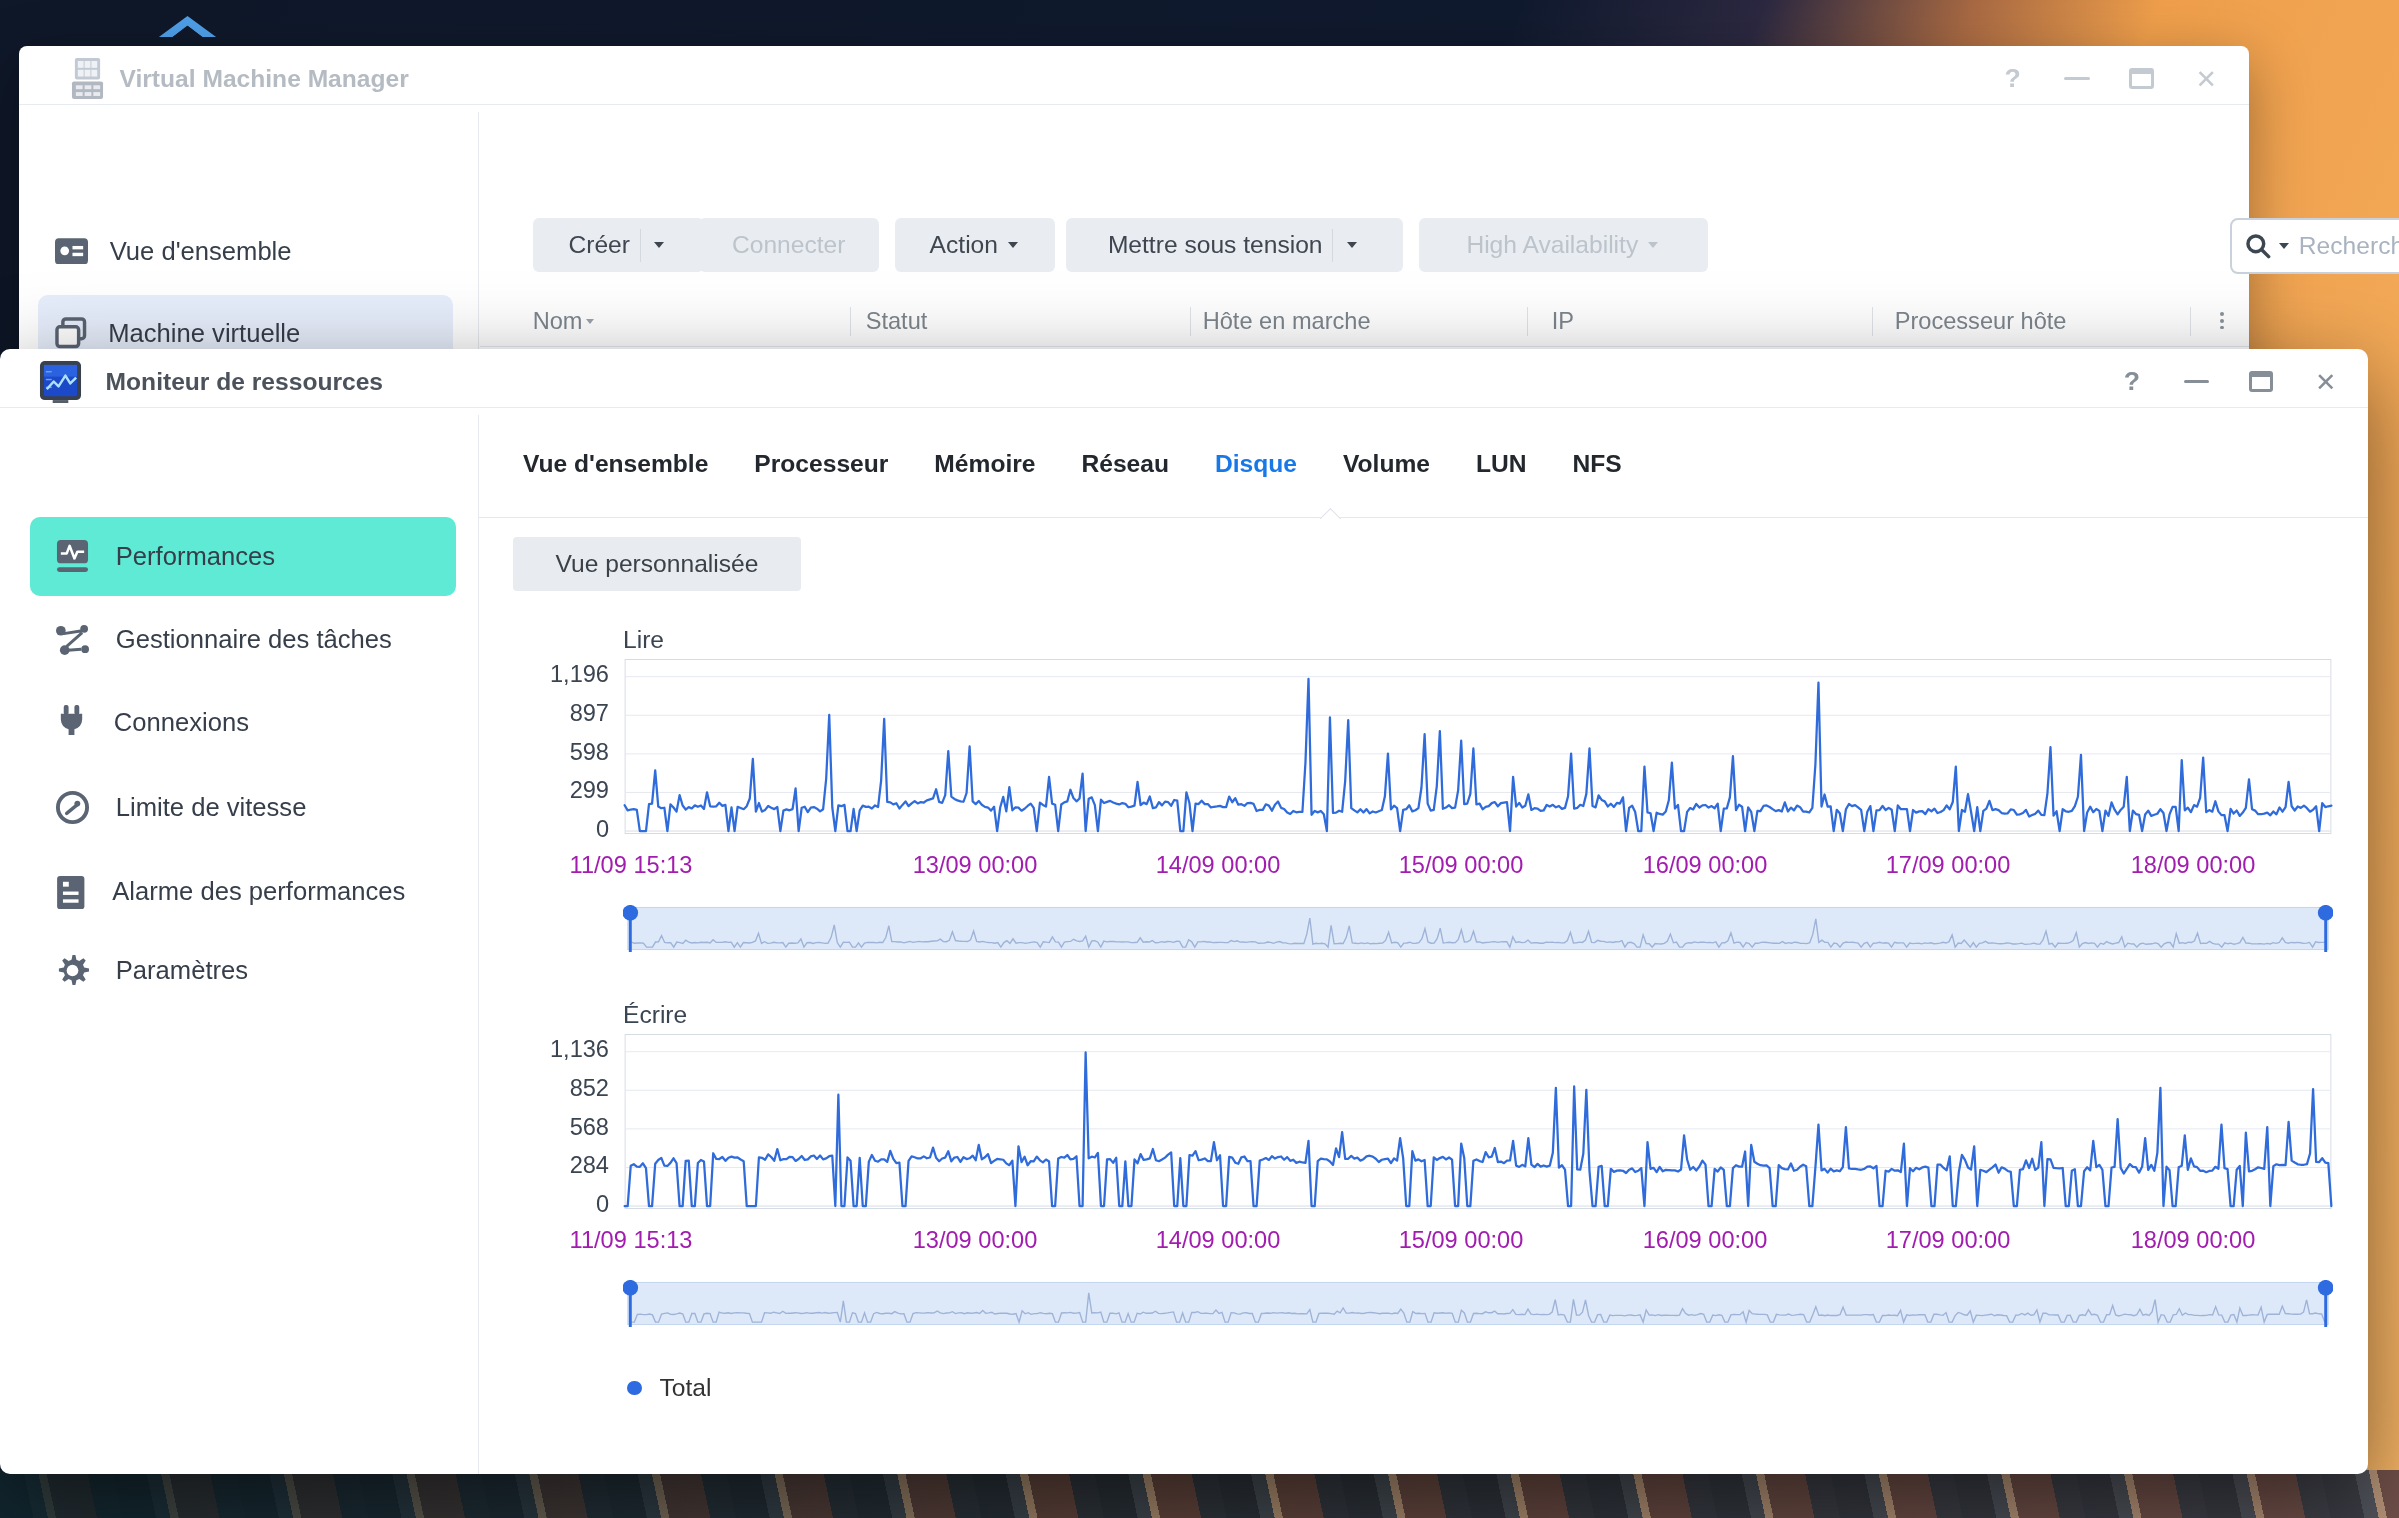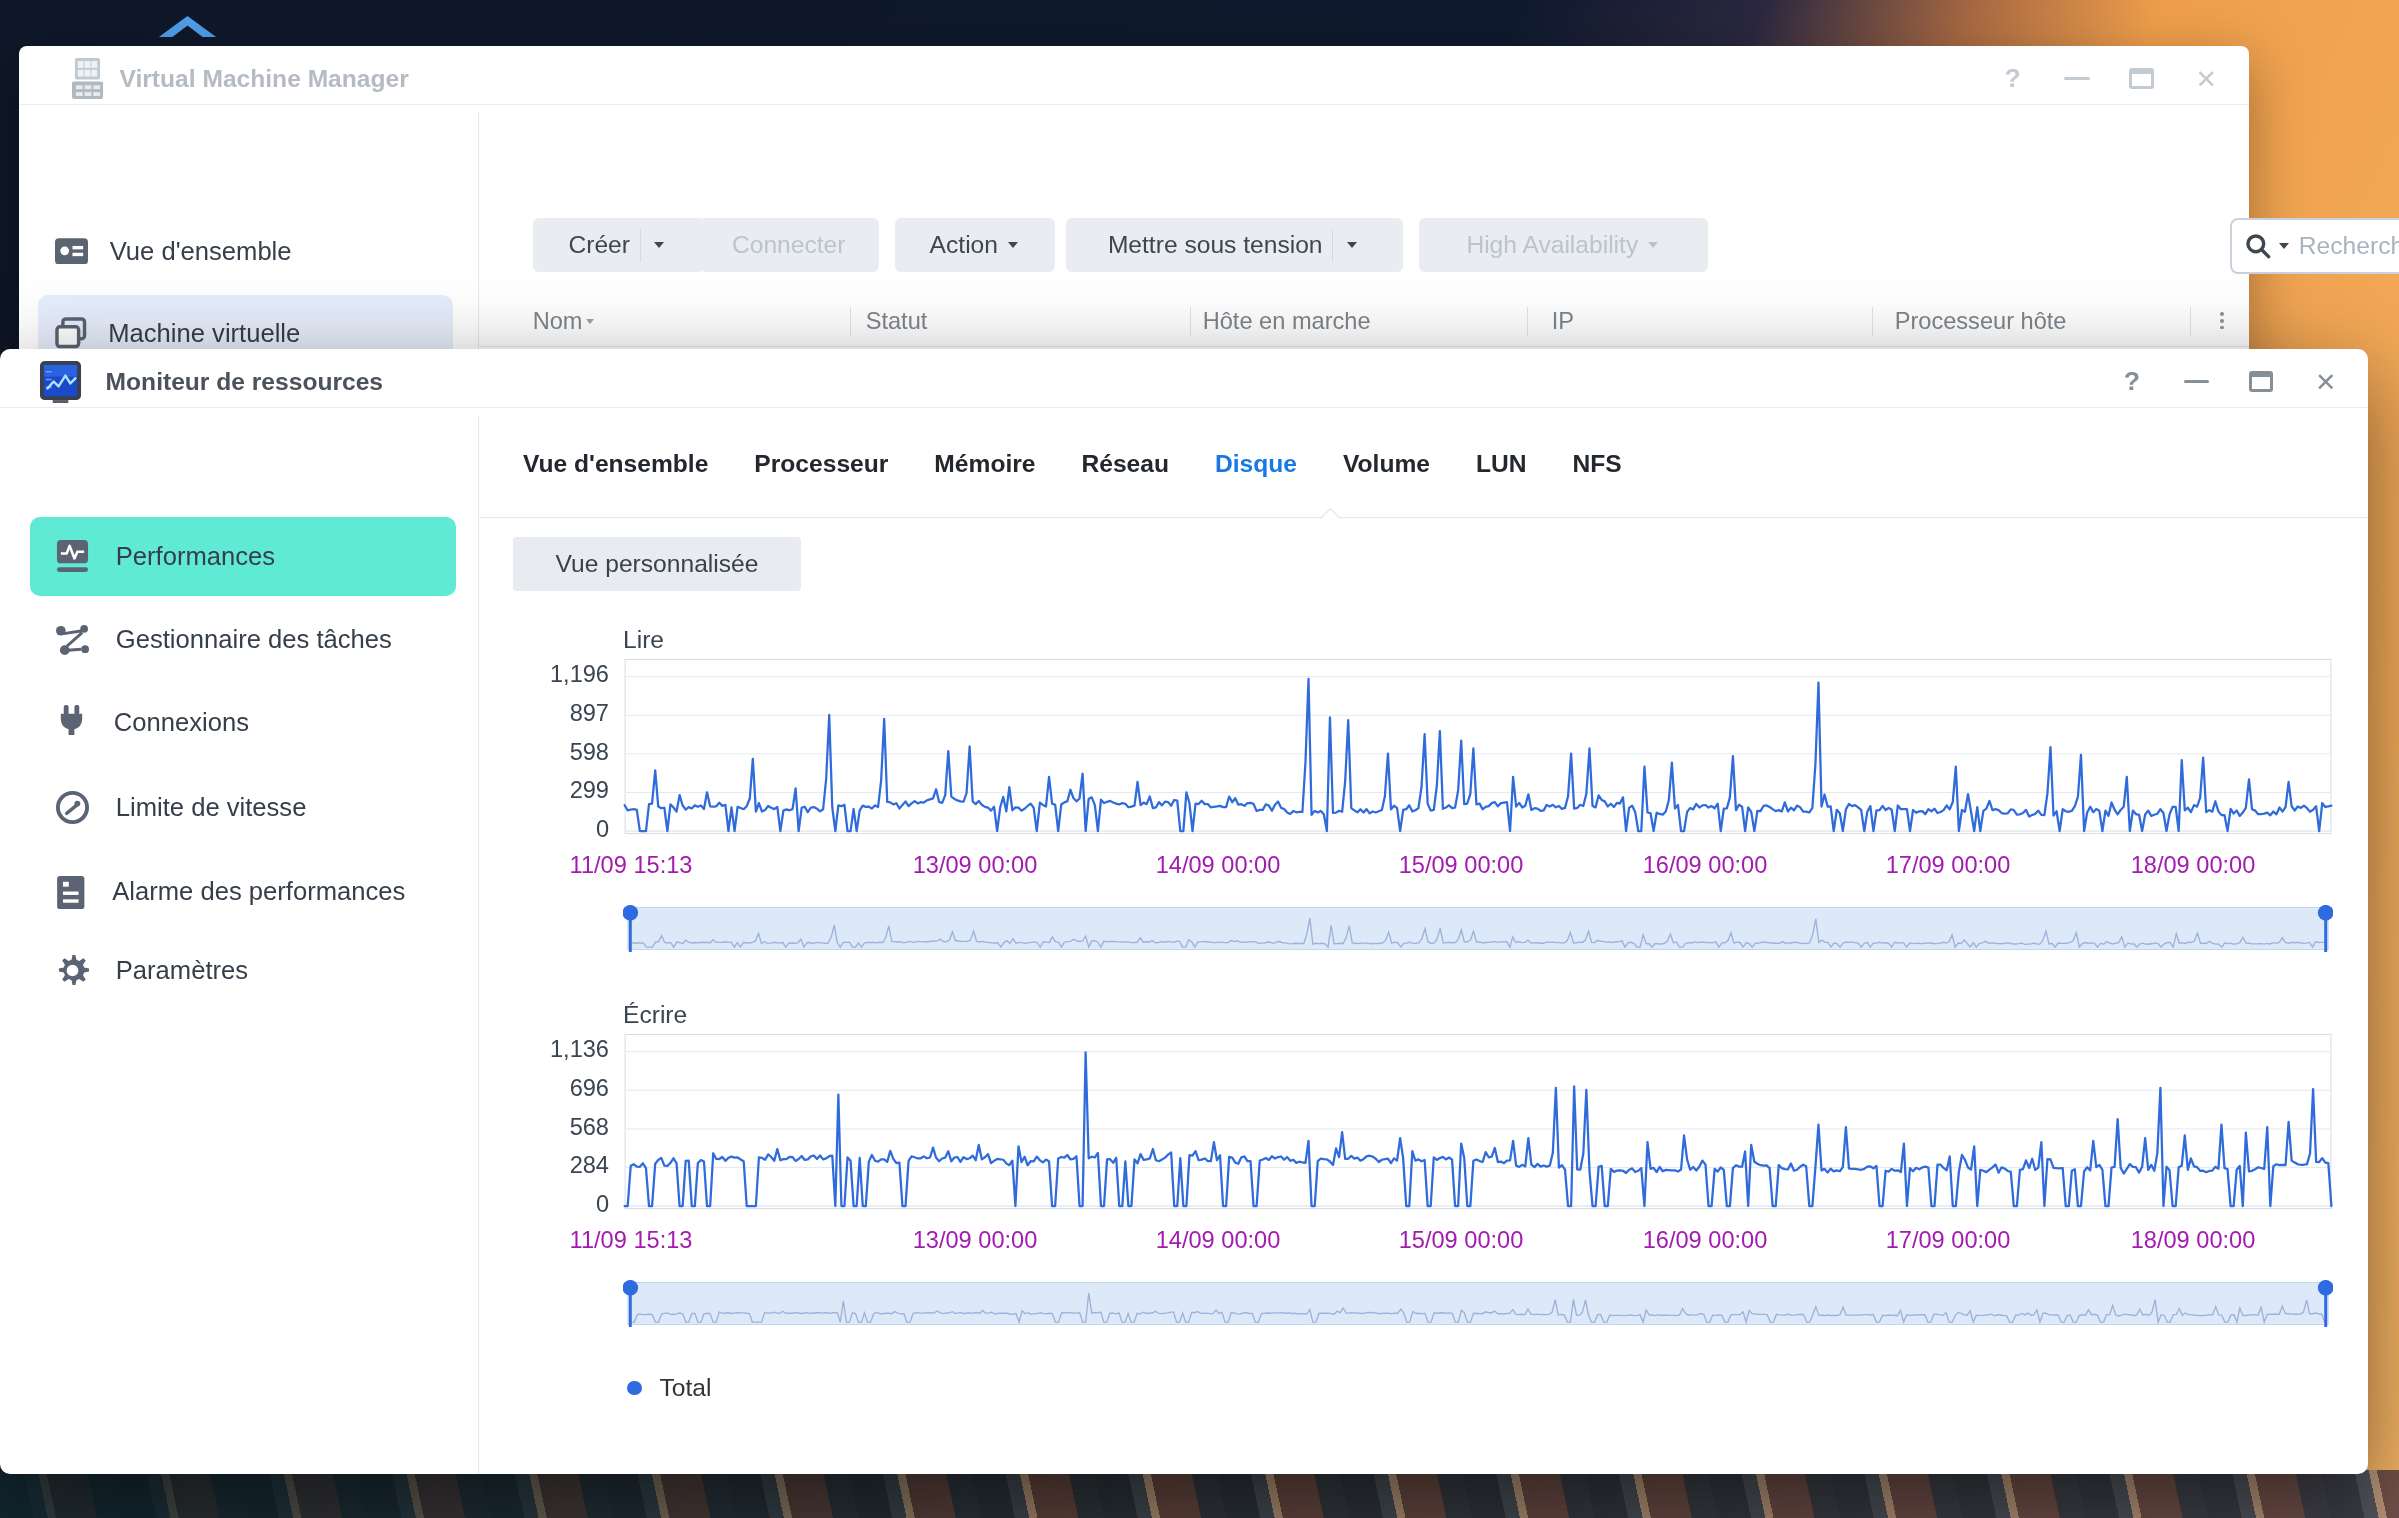--- a/index.html
+++ b/index.html
@@ -383,21 +383,21 @@
               <rect x="0.5" y="3.5" width="1735" height="43" fill="#dde9f8" stroke="#c2d4ee"></rect>
               <path d="M4.0 44.0 L7.1 44.0 L10.2 36.2 L13.3 35.9 L16.4 36.3 L19.5 36.4 L22.5 35.7 L25.6 36.6 L28.7 44.0 L31.8 44.0 L34.9 35.8 L38.0 35.1 L41.1 34.6 L44.2 36.1 L47.3 36.2 L50.4 35.6 L53.5 34.7 L56.6 35.7 L59.6 44.0 L62.7 44.0 L65.8 35.2 L68.9 35.2 L72.0 44.0 L75.1 44.0 L78.2 35.6 L81.3 35.0 L84.4 35.3 L87.5 44.0 L90.6 44.0 L93.6 33.7 L96.7 34.8 L99.8 34.9 L102.9 34.5 L106.0 35.2 L109.1 34.6 L112.2 34.4 L115.3 34.6 L118.4 34.6 L121.5 35.0 L124.6 35.3 L127.6 44.0 L130.7 44.0 L133.8 44.0 L136.9 44.0 L140.0 34.5 L143.1 34.6 L146.2 35.0 L149.3 33.9 L152.4 34.5 L155.5 35.2 L158.6 32.9 L161.7 35.1 L164.7 34.9 L167.8 34.9 L170.9 34.4 L174.0 34.5 L177.1 35.2 L180.2 34.9 L183.3 34.3 L186.4 35.0 L189.5 34.9 L192.6 34.4 L195.7 34.2 L198.7 34.8 L201.8 34.2 L204.9 34.9 L208.0 34.7 L211.1 34.3 L214.2 34.2 L217.3 44.0 L220.4 22.3 L223.5 44.0 L226.6 44.0 L229.7 34.5 L232.8 35.2 L235.8 44.0 L238.9 44.0 L242.0 34.6 L245.1 44.0 L248.2 44.0 L251.3 35.4 L254.4 34.1 L257.5 35.2 L260.6 35.4 L263.7 34.9 L266.8 34.9 L269.8 35.4 L272.9 33.3 L276.0 34.8 L279.1 35.6 L282.2 35.5 L285.3 44.0 L288.4 44.0 L291.5 35.2 L294.6 34.3 L297.7 34.5 L300.8 34.8 L303.8 34.7 L306.9 34.3 L310.0 34.7 L313.1 34.6 L316.2 32.6 L319.3 34.6 L322.4 35.3 L325.5 34.7 L328.6 34.6 L331.7 33.4 L334.8 35.3 L337.9 34.6 L340.9 34.5 L344.0 35.4 L347.1 34.5 L350.2 34.9 L353.3 34.7 L356.4 34.2 L359.5 35.1 L362.6 32.1 L365.7 34.9 L368.8 34.5 L371.9 33.9 L374.9 35.7 L378.0 35.2 L381.1 34.8 L384.2 34.9 L387.3 35.0 L390.4 35.7 L393.5 36.0 L396.6 35.2 L399.7 44.0 L402.8 32.4 L405.9 35.5 L409.0 34.4 L412.0 36.1 L415.1 35.3 L418.2 35.3 L421.3 34.4 L424.4 35.1 L427.5 35.5 L430.6 35.0 L433.7 35.4 L436.8 44.0 L439.9 44.0 L443.0 34.7 L446.0 34.5 L449.1 34.6 L452.2 34.1 L455.3 34.9 L458.4 34.8 L461.5 34.3 L464.6 44.0 L467.7 44.0 L470.8 14.2 L473.9 34.7 L477.0 34.4 L480.1 34.6 L483.1 33.7 L486.2 44.0 L489.3 44.0 L492.4 34.9 L495.5 34.9 L498.6 35.6 L501.7 34.6 L504.8 44.0 L507.9 44.0 L511.0 35.3 L514.1 44.0 L517.1 44.0 L520.2 34.9 L523.3 35.7 L526.4 33.9 L529.5 35.0 L532.6 34.9 L535.7 34.7 L538.8 32.9 L541.9 35.1 L545.0 35.3 L548.1 35.0 L551.1 34.6 L554.2 34.0 L557.3 33.6 L560.4 44.0 L563.5 44.0 L566.6 34.7 L569.7 44.0 L572.8 44.0 L575.9 34.1 L579.0 34.2 L582.1 33.3 L585.2 35.1 L588.2 35.0 L591.3 34.8 L594.4 35.3 L597.5 35.3 L600.6 31.6 L603.7 35.1 L606.8 34.1 L609.9 44.0 L613.0 44.0 L616.1 34.5 L619.2 34.6 L622.2 35.6 L625.3 35.8 L628.4 34.5 L631.5 34.4 L634.6 35.2 L637.7 35.2 L640.8 44.0 L643.9 44.0 L647.0 35.2 L650.1 35.0 L653.2 34.7 L656.3 35.0 L659.3 34.3 L662.4 34.8 L665.5 34.5 L668.6 34.4 L671.7 35.0 L674.8 34.5 L677.9 35.2 L681.0 35.0 L684.1 35.6 L687.2 35.4 L690.3 35.5 L693.3 35.6 L696.4 31.3 L699.5 44.0 L702.6 44.0 L705.7 35.2 L708.8 34.8 L711.9 34.9 L715.0 34.9 L718.1 35.3 L721.2 36.0 L724.3 32.8 L727.3 34.5 L730.4 29.6 L733.5 34.8 L736.6 34.8 L739.7 34.2 L742.8 34.8 L745.9 34.6 L749.0 35.2 L752.1 34.9 L755.2 34.3 L758.3 34.2 L761.4 34.4 L764.4 34.8 L767.5 35.4 L770.6 35.0 L773.7 34.9 L776.8 34.8 L779.9 35.6 L783.0 34.7 L786.1 35.2 L789.2 30.8 L792.3 34.7 L795.4 44.0 L798.4 44.0 L801.5 33.3 L804.6 35.2 L807.7 34.9 L810.8 35.3 L813.9 35.1 L817.0 44.0 L820.1 44.0 L823.2 34.5 L826.3 35.0 L829.4 34.7 L832.5 34.4 L835.5 35.0 L838.6 34.6 L841.7 35.0 L844.8 44.0 L847.9 44.0 L851.0 31.9 L854.1 34.7 L857.2 44.0 L860.3 44.0 L863.4 35.2 L866.5 35.0 L869.5 35.3 L872.6 35.4 L875.7 33.5 L878.8 34.5 L881.9 34.4 L885.0 32.7 L888.1 35.4 L891.2 35.4 L894.3 35.7 L897.4 35.2 L900.5 35.1 L903.5 31.3 L906.6 36.1 L909.7 36.4 L912.8 36.0 L915.9 36.3 L919.0 30.8 L922.1 35.9 L925.2 36.4 L928.3 35.8 L931.4 36.3 L934.5 36.1 L937.6 36.3 L940.6 36.1 L943.7 33.7 L946.8 21.0 L949.9 36.6 L953.0 36.1 L956.1 36.9 L959.2 44.0 L962.3 44.0 L965.4 20.8 L968.5 36.9 L971.6 36.9 L974.6 33.8 L977.7 21.4 L980.8 37.2 L983.9 44.0 L987.0 44.0 L990.1 36.4 L993.2 36.2 L996.3 44.0 L999.4 44.0 L1002.5 36.8 L1005.6 37.4 L1008.7 37.1 L1011.7 37.1 L1014.8 37.1 L1017.9 37.6 L1021.0 36.9 L1024.1 36.7 L1027.2 37.4 L1030.3 37.1 L1033.4 36.6 L1036.5 44.0 L1039.6 31.6 L1042.7 36.8 L1045.7 36.6 L1048.8 37.4 L1051.9 36.4 L1055.0 37.2 L1058.1 37.0 L1061.2 37.0 L1064.3 37.1 L1067.4 37.1 L1070.5 37.3 L1073.6 36.9 L1076.7 30.3 L1079.7 35.0 L1082.8 36.9 L1085.9 36.4 L1089.0 37.1 L1092.1 36.3 L1095.2 35.2 L1098.3 36.0 L1101.4 44.0 L1104.5 44.0 L1107.6 36.8 L1110.7 37.3 L1113.8 36.5 L1116.8 37.0 L1119.9 44.0 L1123.0 44.0 L1126.1 36.6 L1129.2 36.1 L1132.3 36.3 L1135.4 36.4 L1138.5 33.4 L1141.6 44.0 L1144.7 32.1 L1147.8 35.4 L1150.8 35.8 L1153.9 36.0 L1157.0 36.1 L1160.1 36.1 L1163.2 36.6 L1166.3 44.0 L1169.4 44.0 L1172.5 36.1 L1175.6 36.6 L1178.7 36.8 L1181.8 36.9 L1184.9 35.7 L1187.9 37.1 L1191.0 36.9 L1194.1 36.4 L1197.2 36.0 L1200.3 36.3 L1203.4 44.0 L1206.5 44.0 L1209.6 36.4 L1212.7 28.2 L1215.8 37.1 L1218.9 36.8 L1221.9 37.5 L1225.0 36.7 L1228.1 37.3 L1231.2 37.1 L1234.3 37.2 L1237.4 36.4 L1240.5 28.7 L1243.6 36.7 L1246.7 36.8 L1249.8 36.8 L1252.9 36.9 L1255.9 36.9 L1259.0 36.8 L1262.1 36.3 L1265.2 36.3 L1268.3 36.7 L1271.4 36.2 L1274.5 44.0 L1277.6 44.0 L1280.7 37.1 L1283.8 37.3 L1286.9 36.8 L1290.0 37.1 L1293.0 37.0 L1296.1 37.4 L1299.2 31.9 L1302.3 44.0 L1305.4 36.6 L1308.5 37.2 L1311.6 36.6 L1314.7 36.9 L1317.8 36.5 L1320.9 36.3 L1324.0 36.5 L1327.0 44.0 L1330.1 44.0 L1333.2 35.9 L1336.3 36.0 L1339.4 36.6 L1342.5 37.1 L1345.6 34.3 L1348.7 44.0 L1351.8 44.0 L1354.9 37.4 L1358.0 34.1 L1361.1 35.0 L1364.1 36.5 L1367.2 36.9 L1370.3 32.4 L1373.4 44.0 L1376.5 37.0 L1379.6 37.1 L1382.7 37.4 L1385.8 36.9 L1388.9 36.5 L1392.0 35.9 L1395.1 37.5 L1398.1 36.5 L1401.2 36.7 L1404.3 37.2 L1407.4 37.4 L1410.5 44.0 L1413.6 44.0 L1416.7 37.0 L1419.8 36.8 L1422.9 35.1 L1426.0 36.6 L1429.1 34.8 L1432.2 37.0 L1435.2 36.5 L1438.3 31.6 L1441.4 44.0 L1444.5 34.9 L1447.6 34.9 L1450.7 36.6 L1453.8 36.6 L1456.9 36.7 L1460.0 36.6 L1463.1 44.0 L1466.2 44.0 L1469.2 37.2 L1472.3 36.9 L1475.4 44.0 L1478.5 44.0 L1481.6 37.2 L1484.7 36.5 L1487.8 37.1 L1490.9 31.3 L1494.0 36.4 L1497.1 36.0 L1500.2 37.0 L1503.2 44.0 L1506.3 44.0 L1509.4 36.5 L1512.5 36.4 L1515.6 27.1 L1518.7 36.6 L1521.8 37.7 L1524.9 36.8 L1528.0 35.8 L1531.1 36.4 L1534.2 36.5 L1537.3 37.5 L1540.3 36.4 L1543.4 30.8 L1546.5 37.0 L1549.6 36.0 L1552.7 37.2 L1555.8 33.7 L1558.9 21.0 L1562.0 44.0 L1565.1 36.4 L1568.2 37.0 L1571.3 44.0 L1574.3 44.0 L1577.4 36.5 L1580.5 36.2 L1583.6 30.3 L1586.7 37.0 L1589.8 34.7 L1592.9 36.3 L1596.0 36.4 L1599.1 37.1 L1602.2 37.1 L1605.3 37.4 L1608.4 37.2 L1611.4 37.1 L1614.5 36.4 L1617.6 36.7 L1620.7 28.2 L1623.8 36.6 L1626.9 36.8 L1630.0 44.0 L1633.1 44.0 L1636.2 36.9 L1639.3 36.2 L1642.4 44.0 L1645.4 29.7 L1648.5 37.3 L1651.6 37.2 L1654.7 36.8 L1657.8 36.5 L1660.9 36.6 L1664.0 36.8 L1667.1 28.7 L1670.2 44.0 L1673.3 36.2 L1676.4 35.9 L1679.4 36.0 L1682.5 36.0 L1685.6 36.0 L1688.7 27.6 L1691.8 35.2 L1694.9 35.5 L1698.0 35.9 L1701.1 36.0 L1704.2 36.0 L1707.3 35.9 L1710.4 33.8 L1713.5 21.3 L1716.5 35.4 L1719.6 35.4 L1722.7 34.7 L1725.8 35.5 L1728.9 35.7 L1732.0 44.0 " fill="none" stroke="#9fb3d8" stroke-width="1.4"></path>
               <line x1="3" y1="1" x2="3" y2="49" stroke="#2e6ae0" stroke-width="3"></line>
               <circle cx="3" cy="9" r="8" fill="#2e6ae0"></circle>
               <line x1="1733" y1="1" x2="1733" y2="49" stroke="#2e6ae0" stroke-width="3"></line>
               <circle cx="1733" cy="9" r="8" fill="#2e6ae0"></circle>
             </svg></div>
       <div class="ylab" style="top: 190px;">0</div>
           <div class="ylab" style="top: 151px;">284</div>
           <div class="ylab" style="top: 113px;">568</div>
-          <div class="ylab" style="top: 74px;">696</div>
+          <div class="ylab" style="top: 74px;">852</div>
           <div class="ylab" style="top: 35px;">1,136</div>
           <div class="xlab" style="left: 152px;">11/09 15:13</div>
           <div class="xlab" style="left: 496px;">13/09 00:00</div>
           <div class="xlab" style="left: 739px;">14/09 00:00</div>
           <div class="xlab" style="left: 982px;">15/09 00:00</div>
           <div class="xlab" style="left: 1226px;">16/09 00:00</div>
           <div class="xlab" style="left: 1469px;">17/09 00:00</div>
           <div class="xlab" style="left: 1714px;">18/09 00:00</div>
         </div>
 

